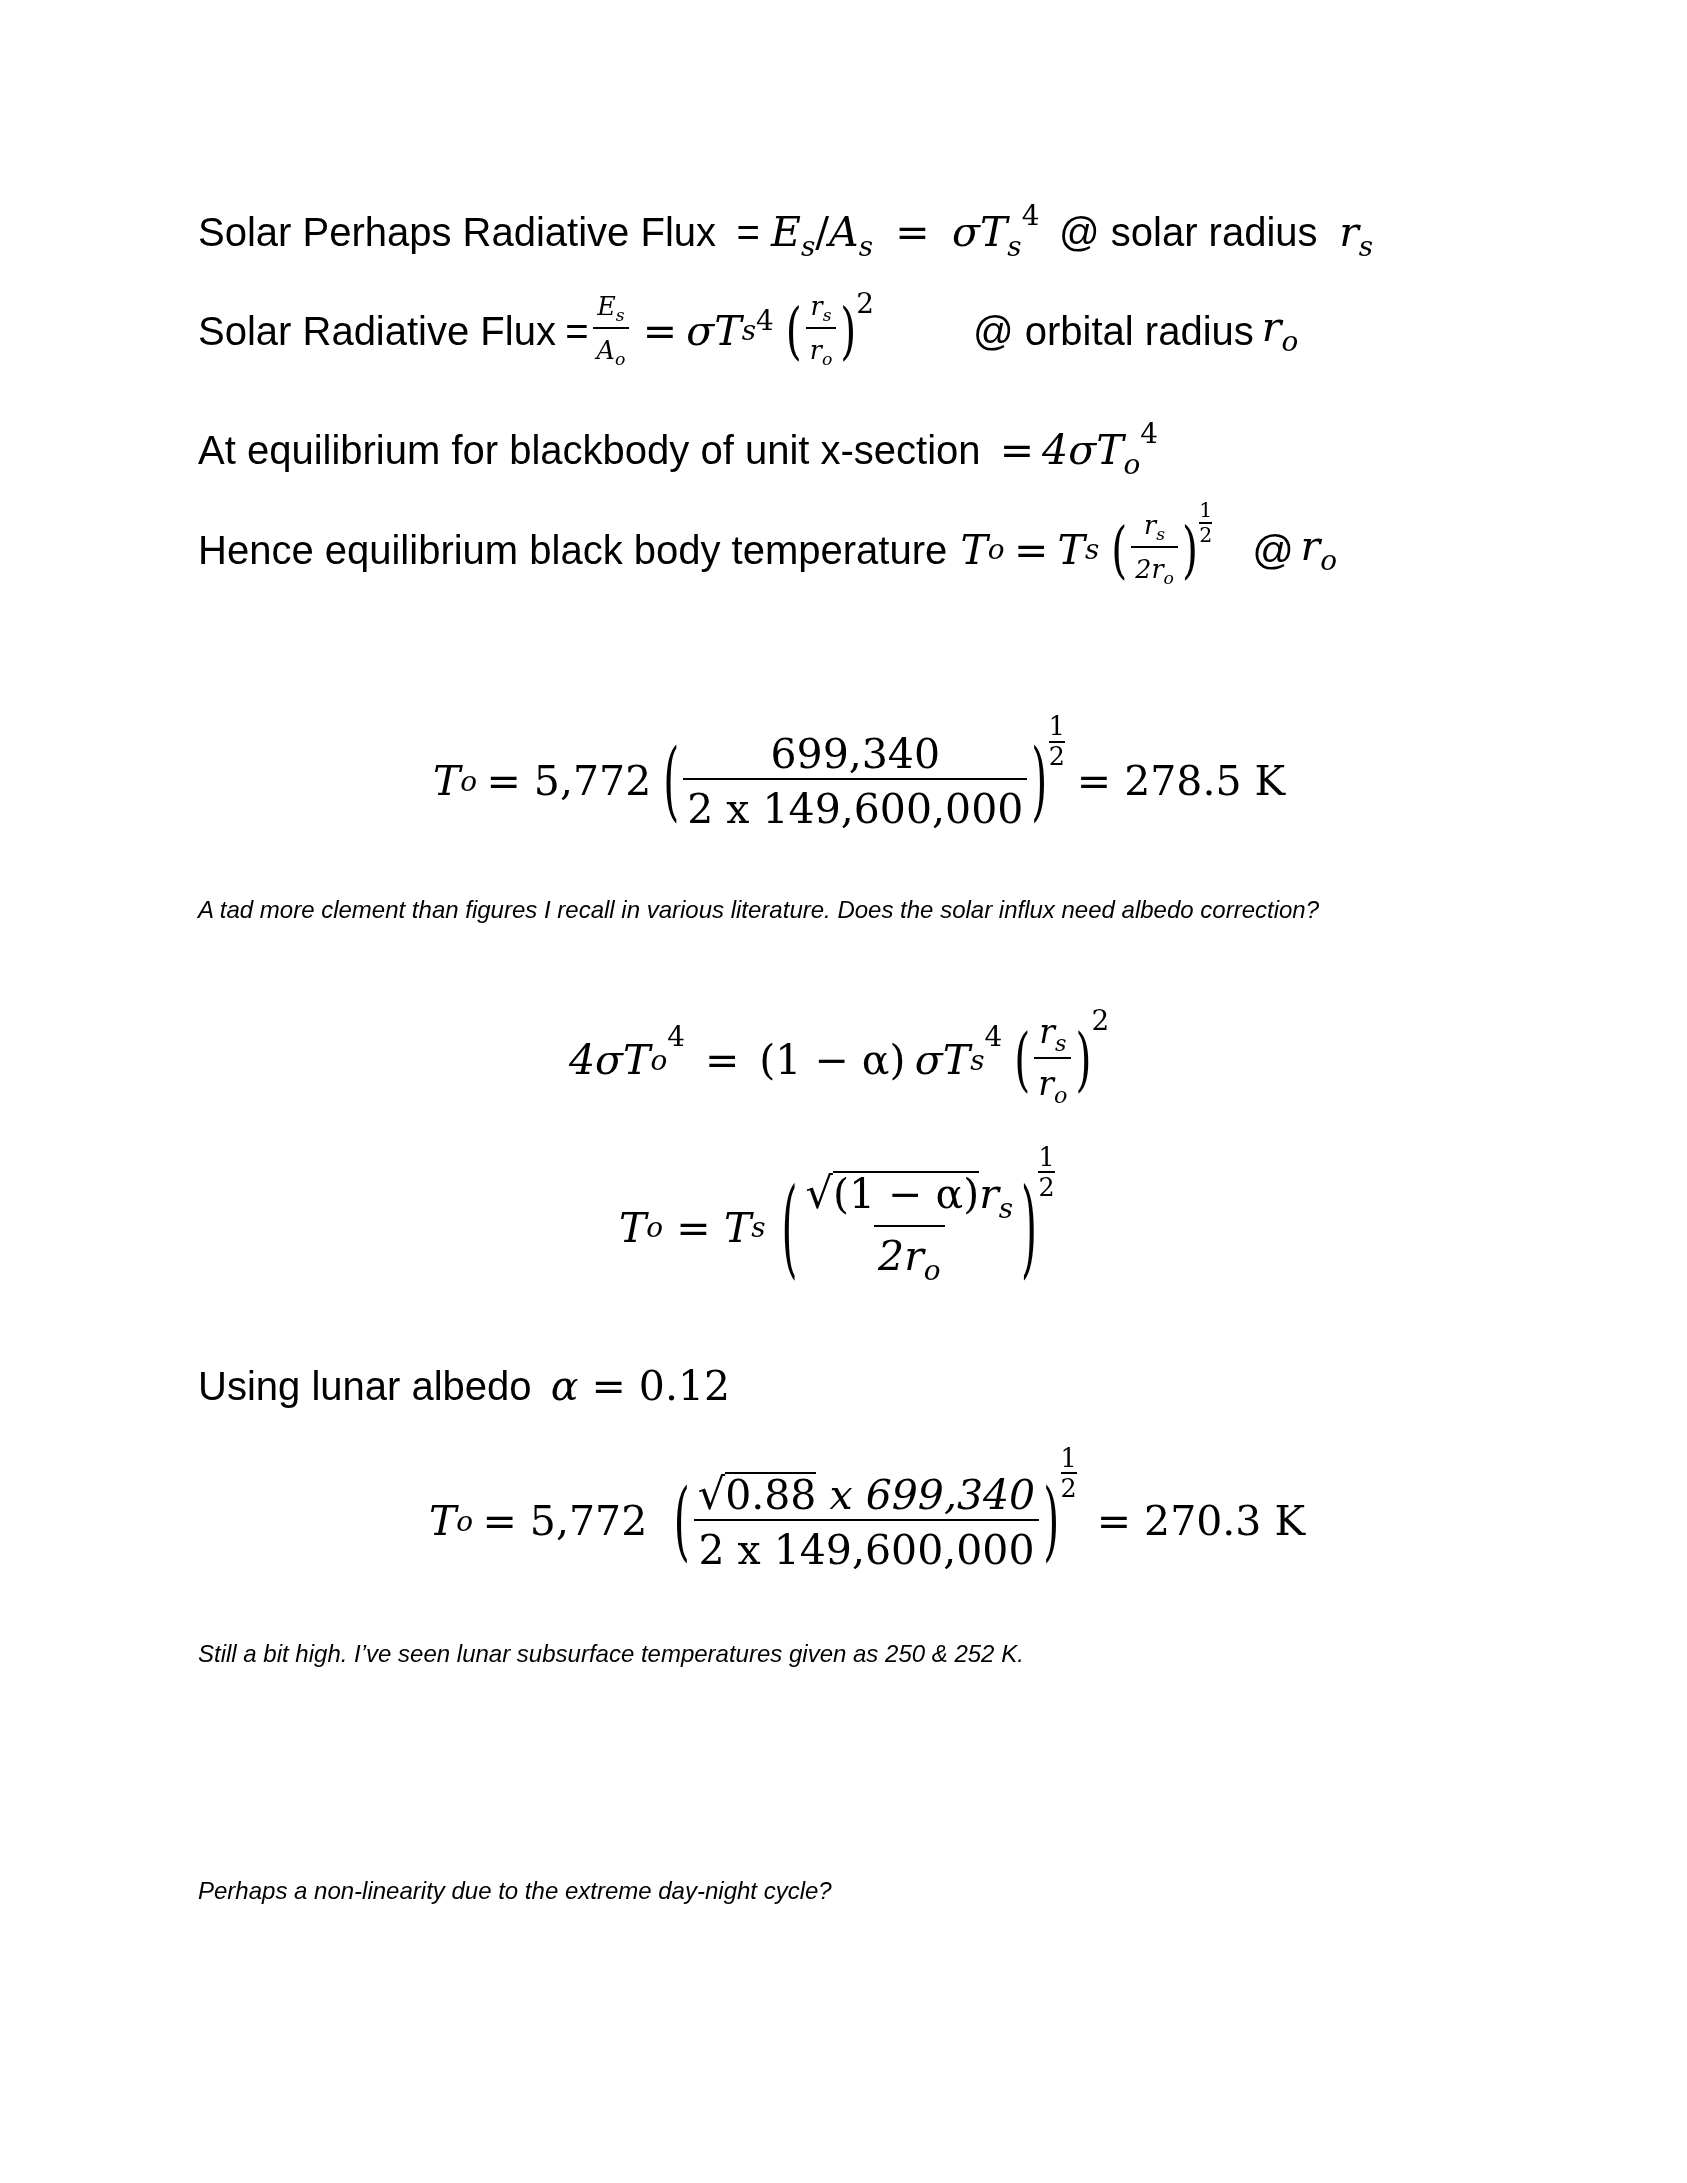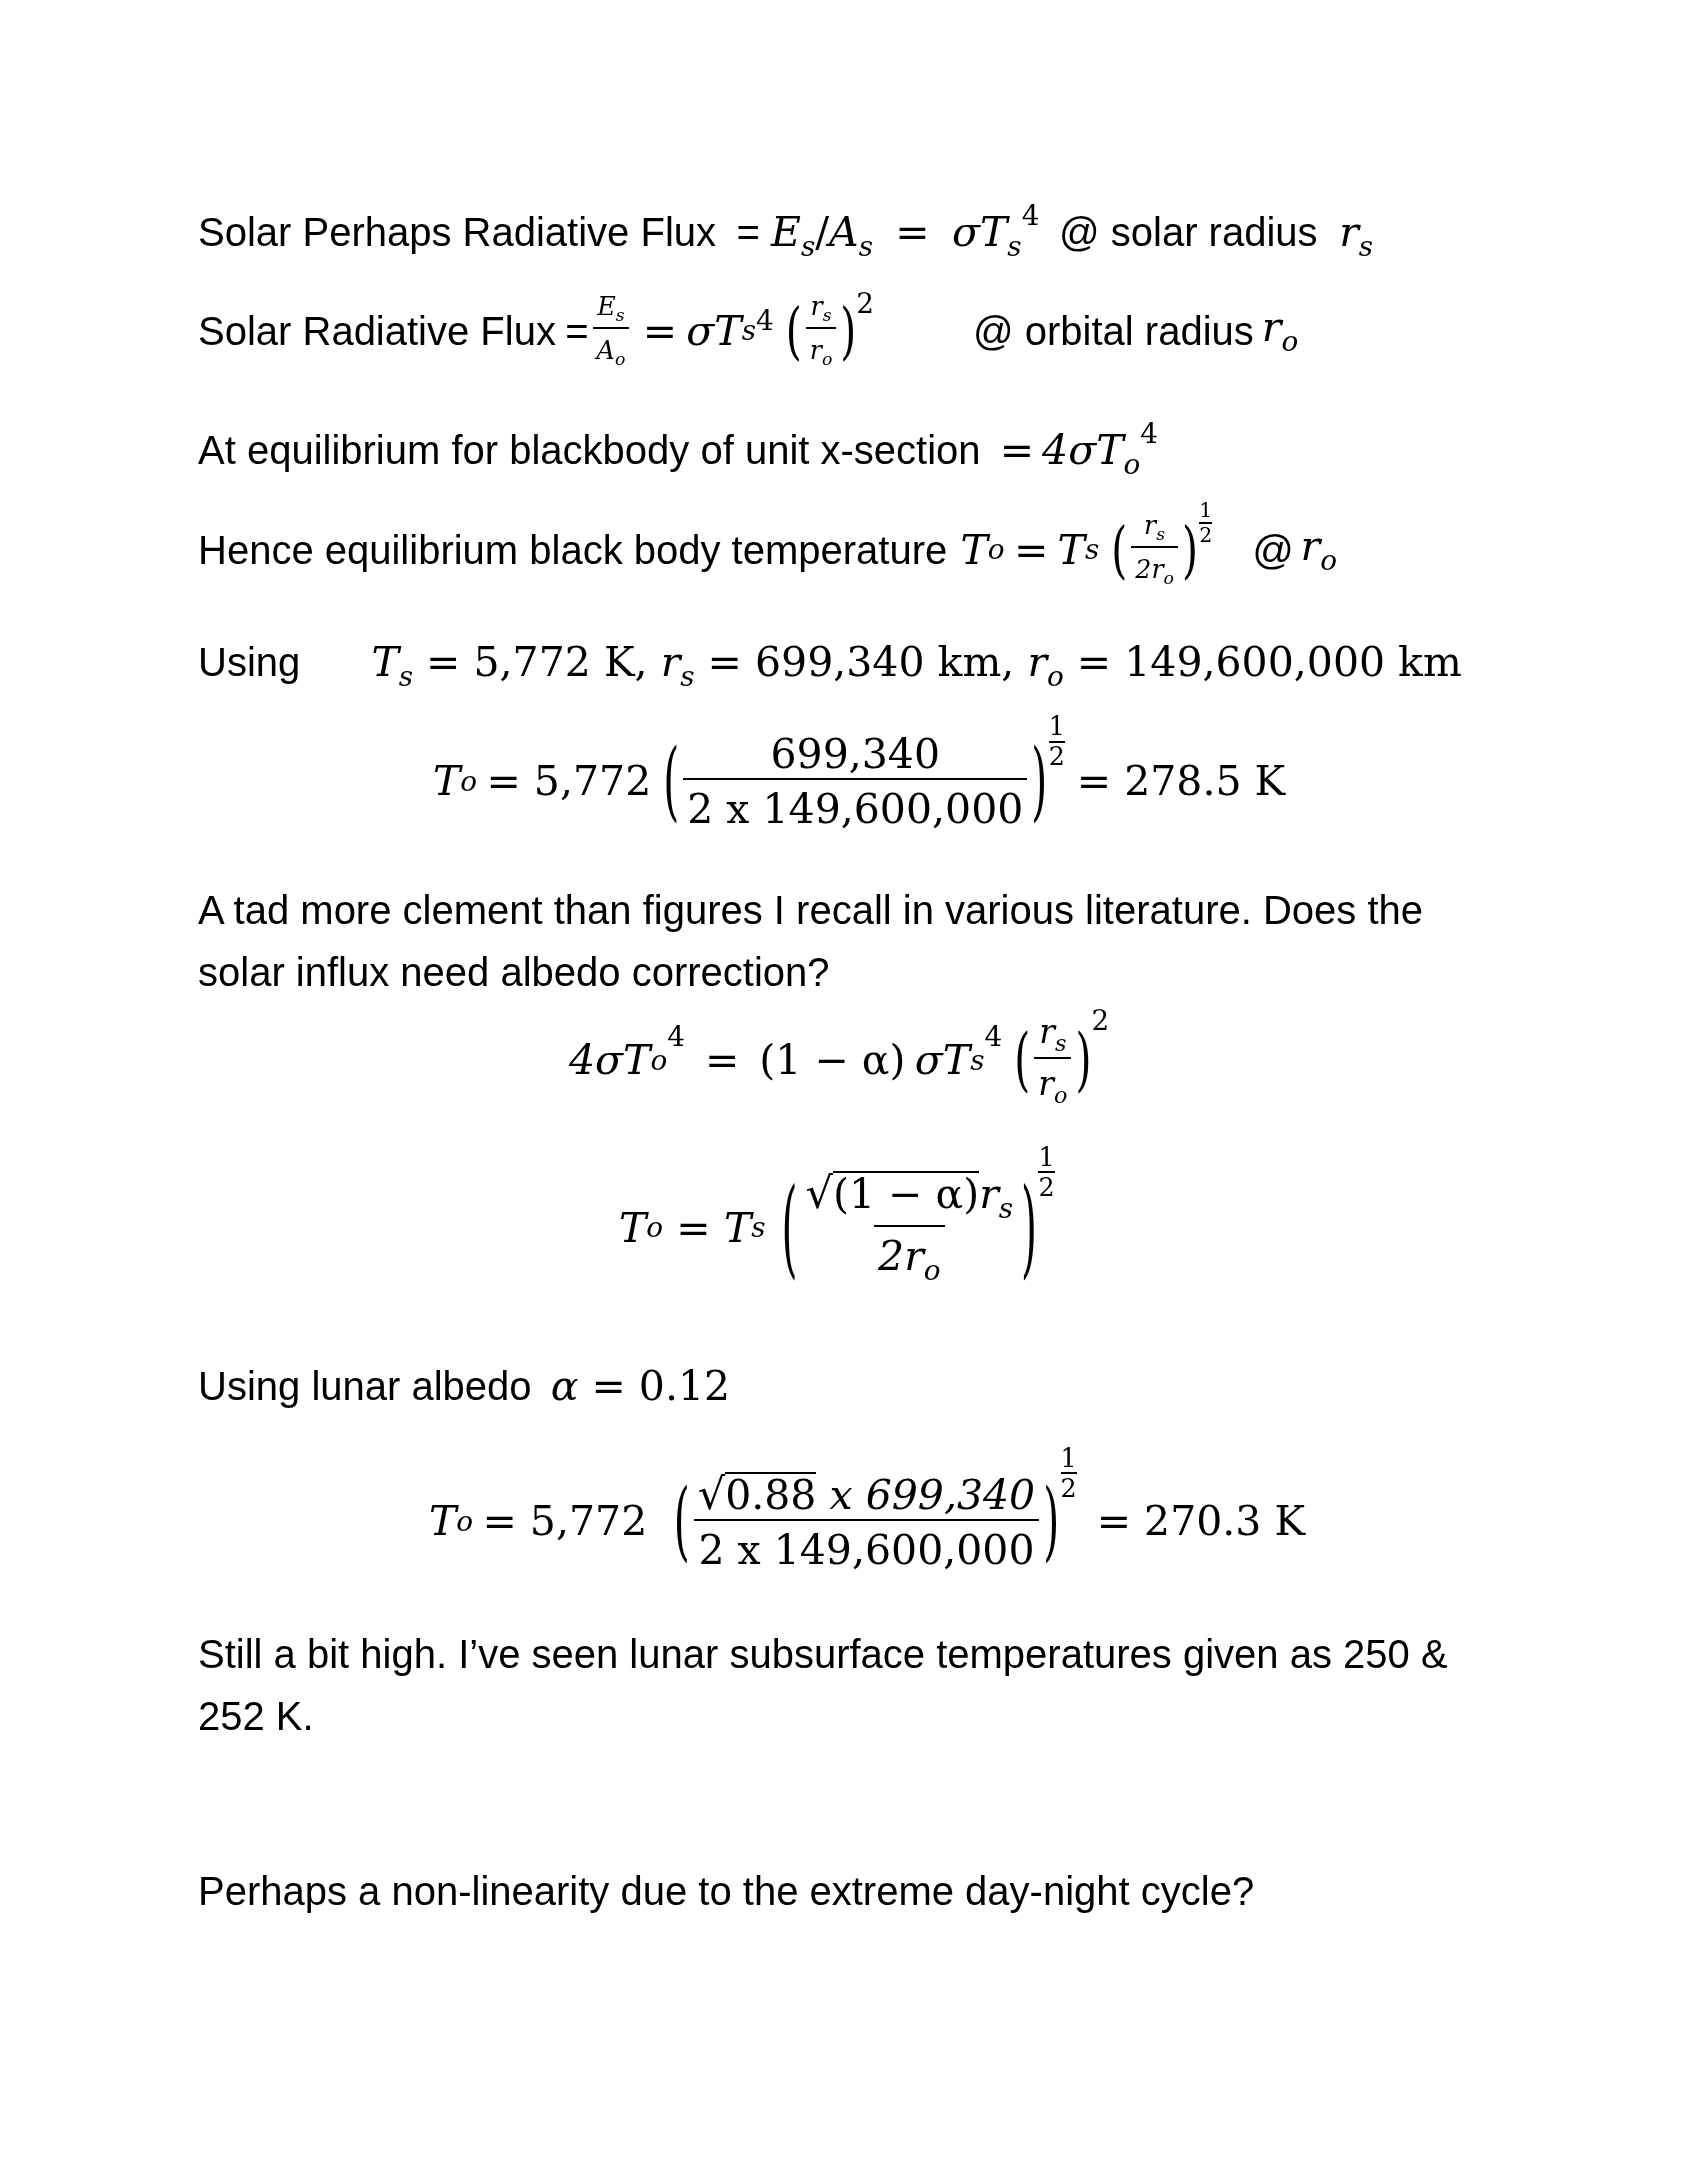--- a/index.html
+++ b/index.html
@@ -16,21 +16,21 @@
   .frac.small { font-size: 0.62em; text-align: right; }
   .frac.small .den { border-top-width: 2px; }
   .paren { display: inline-block; vertical-align: middle; font-weight: 100; transform-origin: center; }
   .group { display: inline-flex; align-items: center; }
   .hexp { display: inline-flex; flex-direction: column; align-items: center; font-size: 0.62em; align-self: flex-start; margin-left: 1.3px; }
   .hexp .n { padding-bottom: 1.3px; border-bottom: 2px solid #000; }
   .hexp .d { padding-top: 1.3px; }
   .sqrt { display: inline-flex; align-items: flex-end; }
   .sqrt .rad { font-size: 1.05em; }
   .sqrt .arg { border-top: 2.6px solid #000; padding-top: 1.3px; }
-  .para { position: absolute; left: 198px; width: 1297px; font-family: "Liberation Sans", sans-serif; font-size: 40px; line-height: 62px; white-space: normal; }
+  .para { position: absolute; left: 198px; width: 1297px; font-family: "Liberation Sans", sans-serif; font-size: 24px; line-height: 62px; white-space: normal; font-style: italic; }
 </style>
 </head>
 <body>
 
 <div class="page">
 
   <div class="line" style="top:202px;">
     <span>Solar Perhaps Radiative Flux</span>
     <span style="margin-left:9.3px;">=</span>
     <span class="m">
@@ -90,31 +90,20 @@
       <span class="paren" style="transform:scaleY(1.5);">)</span>
       <span class="hexp" style="font-size:0.5em; margin-top:-13.2px;">
         <span class="n">1</span>
         <span class="d">2</span>
       </span>
     </span>
     <span class="m" style="margin-left:40px; font-family:'Liberation Sans', sans-serif;">@</span>
     <span class="m" style="margin-left:6.6px;"><span class="mi">r</span><span class="sub">o</span></span>
   </div>
 
-  <div class="line" style="top:642px;">
-    <span>Using</span>
-    <span class="m" style="margin-left:60px;">
-      <span class="mi">T</span><span class="sub">s</span>
-      <span>= 5,772 K,</span>
-      <span class="mi">r</span><span class="sub">s</span>
-      <span>= 699,340 km,</span>
-      <span class="mi">r</span><span class="sub">o</span>
-      <span>= 149,600,000 km</span>
-    </span>
-  </div>
 
   <div class="line m" style="top:734px; left:433px; display:flex; align-items:center;">
     <span class="mi">T</span>
       <span class="sub" style="margin-right:9.3px;">o</span>
     <span>= 5,772</span>
     <span class="paren" style="margin-left:12px; transform:scaleY(2.1);">(</span>
     <span class="frac">
       <span class="num">699,340</span>
       <span class="den">2 x 149,600,000</span>
     </span>

